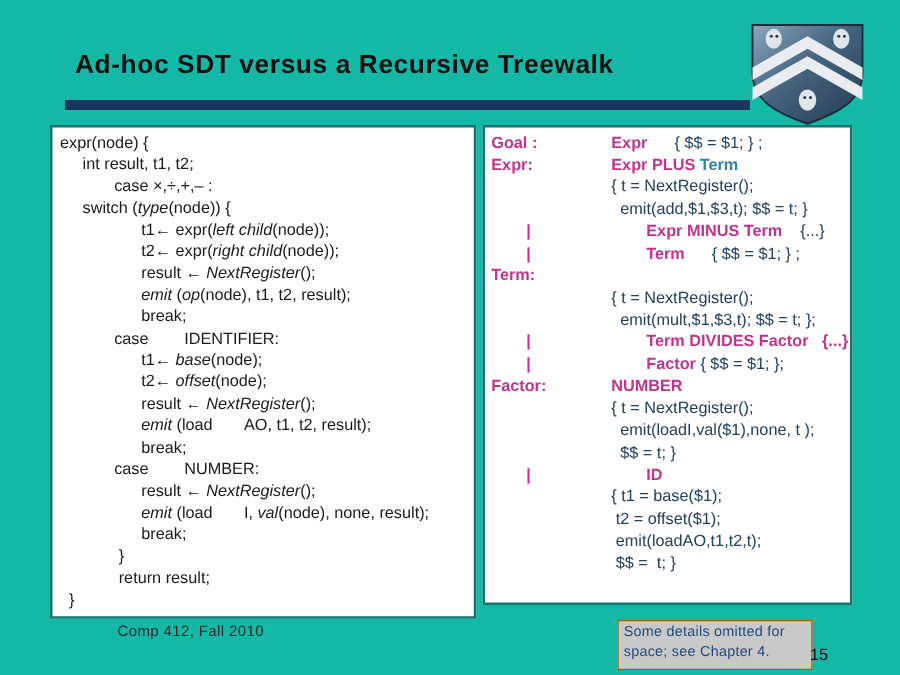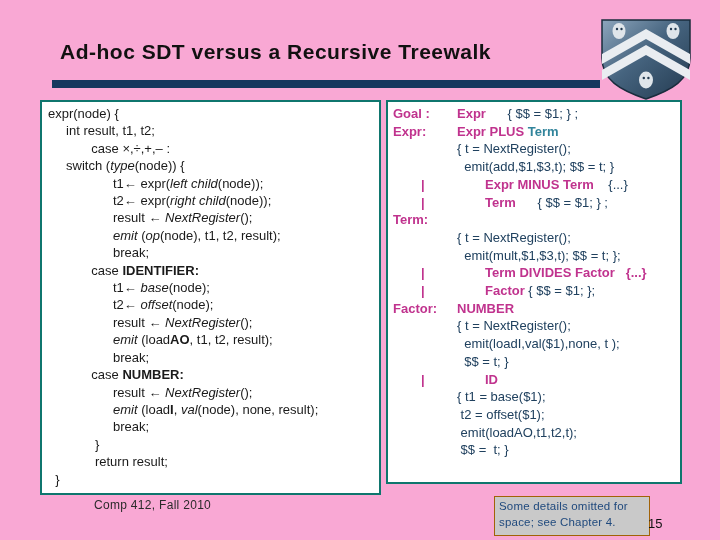--- a/index.html
+++ b/index.html
@@ -1,17 +1,17 @@
 <!DOCTYPE html>
 <html style="--magenta: #c0338e; --navy: #20415f; --teal: #31849b; --bar: #17375e; --note: #1f497d;"><head>
 <meta charset="utf-8">
 <style>
   html,body{margin:0;padding:0;background:#fff;}
   #slide{
-    position:relative;width:720px;height:540px;background:#f9a8d4;overflow:hidden;
+    position:relative;width:720px;height:540px;background:#14b8a6;overflow:hidden;
     font-family:"Liberation Sans",sans-serif;
   }
   
   #title{
     position:absolute;left:60px;top:40px;width:560px;
     font-size:21px;font-weight:bold;color:#111;letter-spacing:.5px;
   }
   #title-bar{
     position:absolute;left:52px;top:80px;width:548px;height:8px;
     background:var(--bar);
@@ -21,22 +21,22 @@
   
   .panel{
     position:absolute;background:#fff;border:2px solid #0f766e;
     font-size:13px;color:#1a1a1a;
   }
   #code-panel{left:40px;top:100px;width:337px;height:388px;padding-top:3px;}
   #grammar-panel{left:386px;top:100px;width:292px;height:377px;padding-top:3px;}
   .cline{white-space:pre;line-height:17.4px;padding-left:6px;}
   .s-n{font-style:normal;}
   .s-i{font-style:italic;}
-  .s-b{font-weight:bold;}
-  .grow{display:flex;line-height:17.7px;}
+  .s-b{font-weight:normal;margin-left:25px;}
+  .grow{display:flex;line-height:17.7px;gap:32px;}
   .rlabel{flex:0 0 64px;padding-left:5px;white-space:pre;color:var(--magenta);font-weight:bold;}
   .rlabel.pipe{padding-left:33px;}
   .rcontent{white-space:pre;}
   .c-m{color:var(--magenta);font-weight:bold;}
   .c-b{color:var(--navy);}
   .c-t{color:var(--teal);font-weight:bold;}
   
   #course{
     position:absolute;left:94px;top:498px;font-size:12px;color:#2b2b2b;letter-spacing:.3px;
   }

